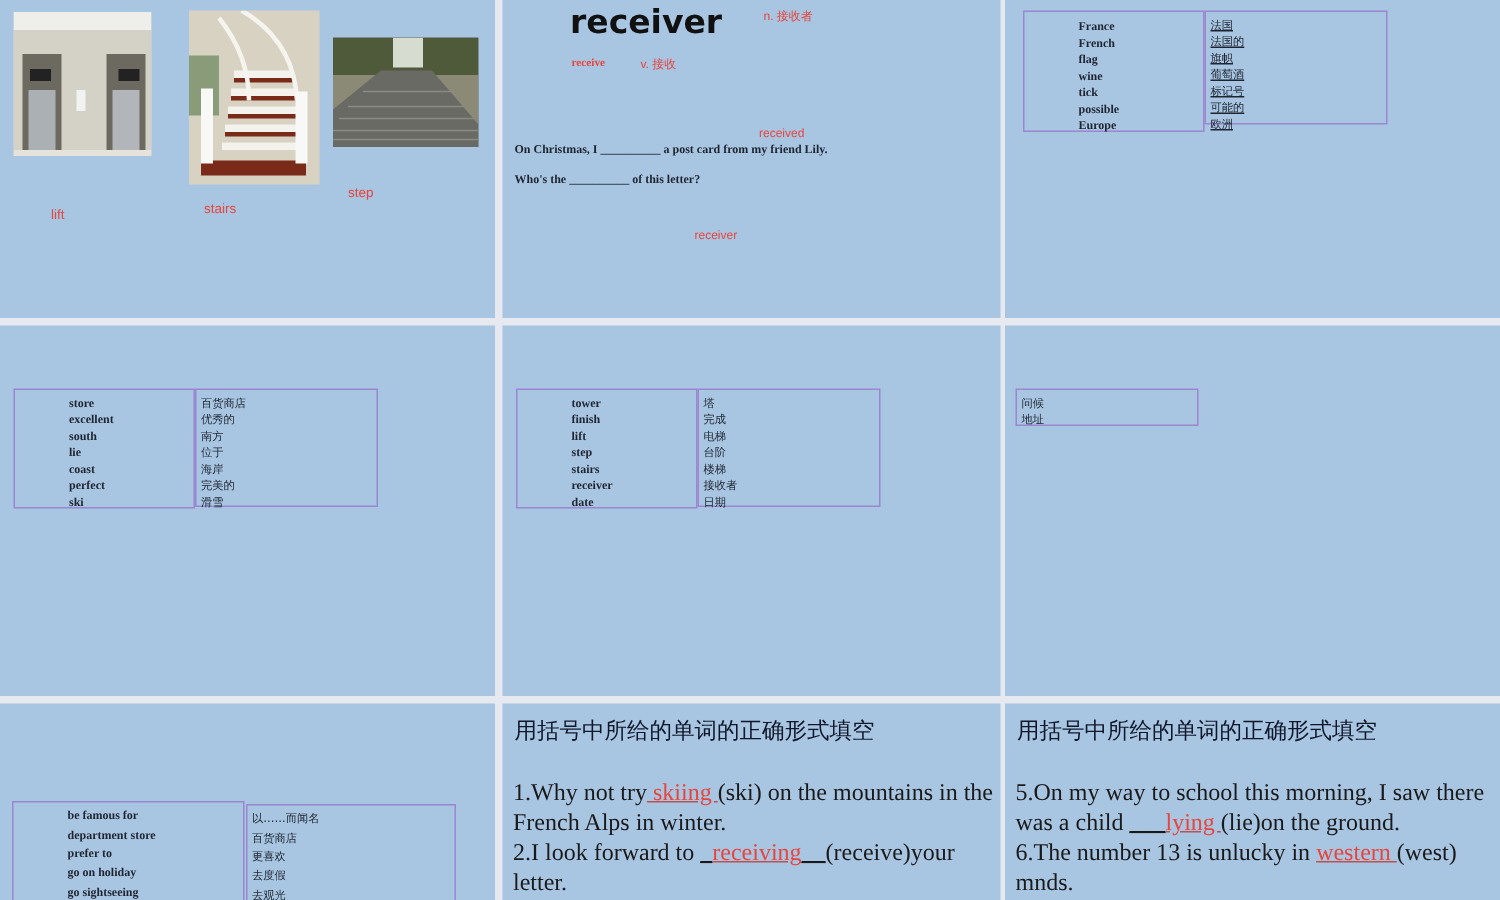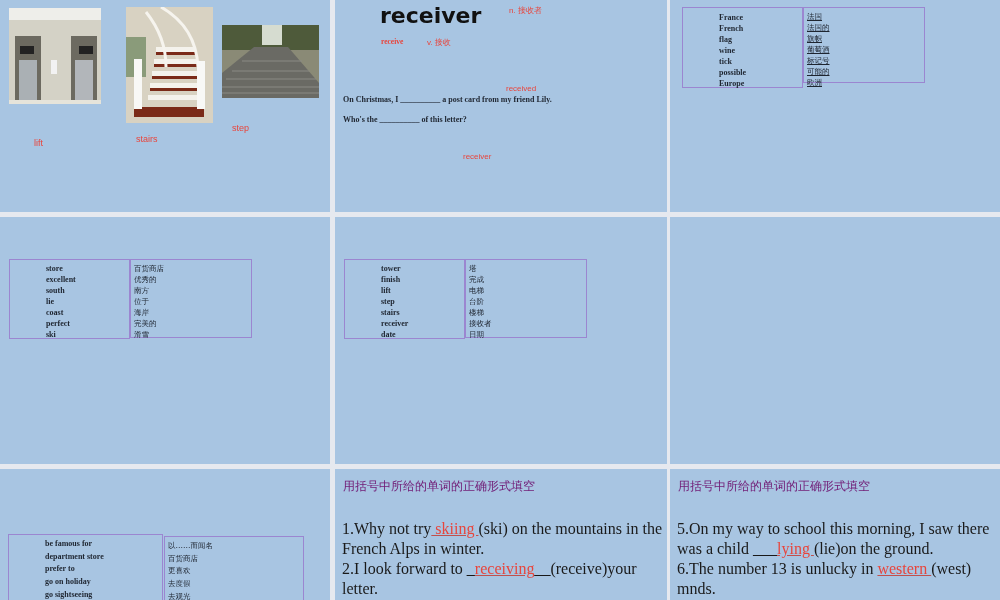--- a/index.html
+++ b/index.html
@@ -44,21 +44,21 @@
     .vcol.zh { font-family:"DejaVu Sans", sans-serif; font-size:7.5px; }
     .vcol div { white-space:nowrap; }
 
     .big-word {
       position:absolute; left:45px; top:3px;
       font-family:"DejaVu Sans", sans-serif; font-weight:bold;
       font-size:22px; color:#111;
     }
     .sent { position:absolute; font-size:8px; font-weight:bold; color:#1e2530; font-family:"Liberation Serif", serif; white-space:nowrap; }
 
-    .ex-title { position:absolute; left:8px; top:9px; font-family:"DejaVu Sans", sans-serif; font-size:12px; color:#701a75; white-space:nowrap; }
+    .ex-title { position:absolute; left:8px; top:9px; font-family:"DejaVu Sans", sans-serif; font-size:15px; color:#0f172a; white-space:nowrap; }
     .ex-body { position:absolute; left:7px; top:50px; width:320px; font-family:"Liberation Serif", serif; font-size:16px; line-height:20px; color:#1a1a1a; }
     .ans { color:#e8453c; text-decoration:underline; text-decoration-color:#c0504d; }
     .blank { text-decoration:underline; }
   </style>
 </head>
 <body>
 
 <div class="slide c0 r0">
   <div class="photo lift-photo">
     <svg width="92" height="96" viewBox="0 0 92 96">
@@ -197,20 +197,24 @@
       <div>台阶</div>
       <div>楼梯</div>
       <div>接收者</div>
       <div>日期</div>
     </div>
   </div>
 </div>
 
 <div class="slide c2 r1">
   <div class="vtable" style="left:7px;top:42px;">
+    <div class="vcol zh" style="width:122px;height:25px;">
+      <div>问候</div>
+      <div>地址</div>
+    </div>
   </div>
 </div>
 
 <div class="slide c0 r2">
   <div class="vtable" style="left:8px;top:65px;">
     <div class="vcol en" style="width:155px;height:80px;line-height:12.7px;">
       <div>be famous for</div>
       <div>department store</div>
       <div>prefer to</div>
       <div>go on holiday</div>

